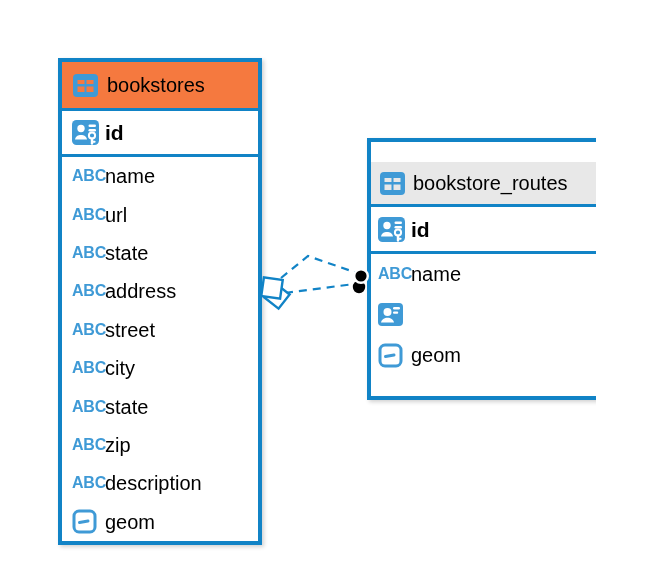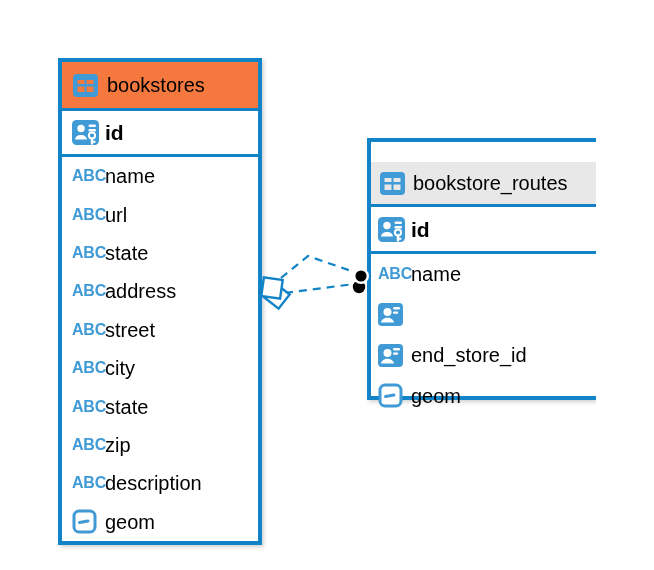--- a/index.html
+++ b/index.html
@@ -189,28 +189,20 @@
     </div>
     <div class="row field">
       <span class="iconslot">
           <svg class="icon-ref" viewBox="0 0 25 23">
             <use href="#sym-ref"></use>
           </svg>
         </span>
     </div>
     <div class="row field">
       <span class="iconslot">
-          <svg class="icon-ref" viewBox="0 0 25 23">
-            <use href="#sym-ref"></use>
-          </svg>
-        </span>
-      <span class="col-name">end_store_id</span>
-    </div>
-    <div class="row field">
-      <span class="iconslot">
           <svg class="icon-geom" viewBox="0 0 25 25">
             <use href="#sym-geom"></use>
           </svg>
         </span>
       <span class="col-name">geom</span>
     </div>
   </div>
 
   <svg class="overlay" viewBox="0 0 654 570">
     <path d="M281,278 L308,256 L357,273" fill="none" stroke="#1183c6" stroke-width="2.2" stroke-dasharray="8 6"></path>

